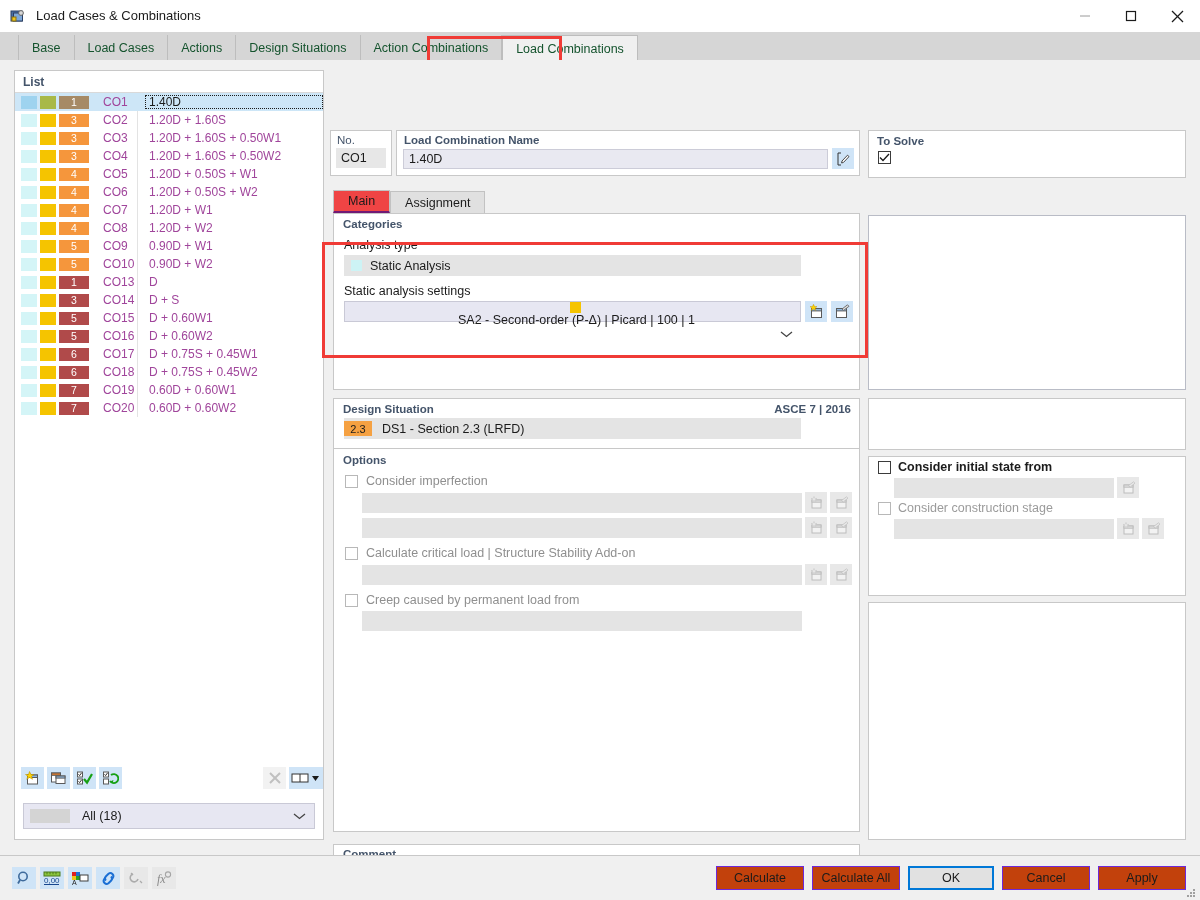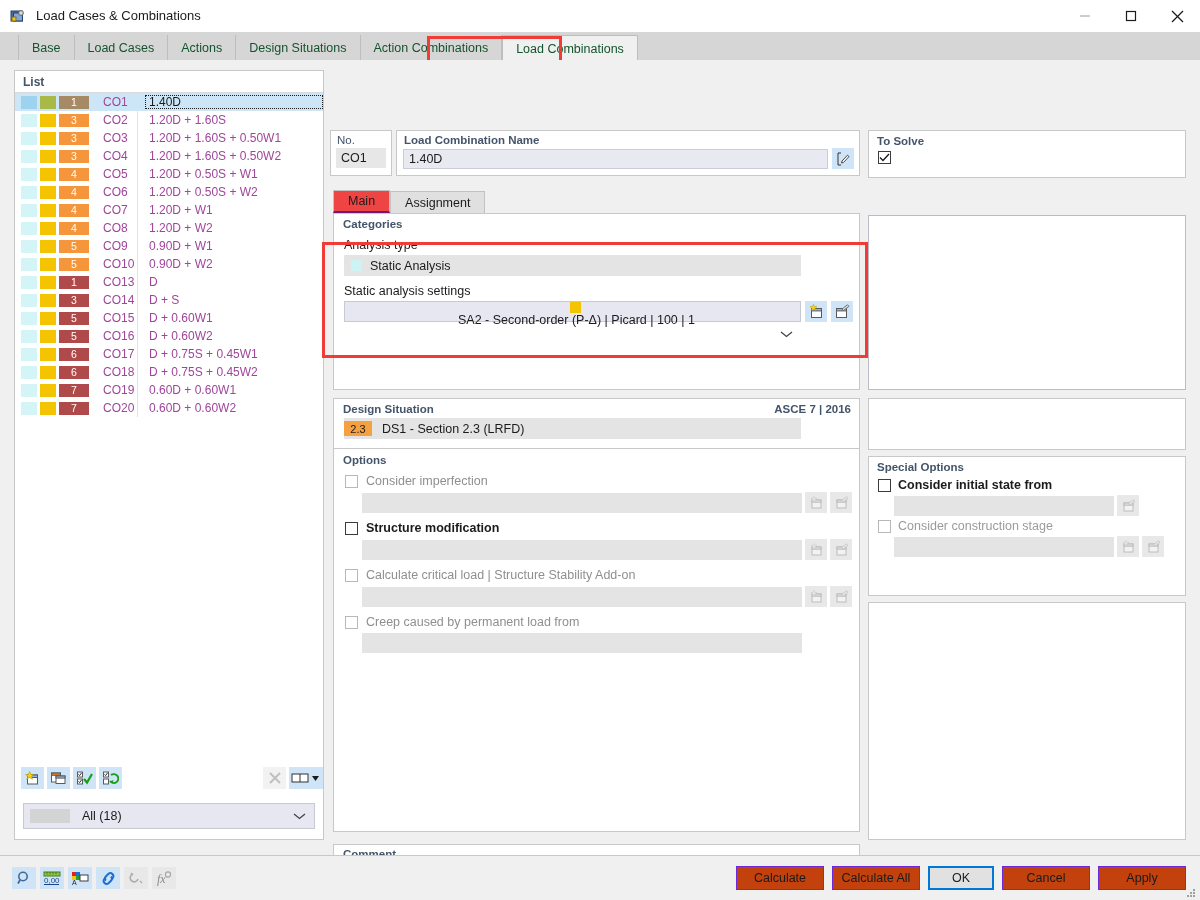--- a/index.html
+++ b/index.html
@@ -277,21 +277,21 @@
     width:24px;height:22px;background:#cfe4f7;display:flex;
     align-items:center;justify-content:center;
   }
   .ftbtn.plain{ background:#e8e8e8; }
   .foot-btns{ position:absolute; right:14px; top:10px; display:flex; gap:8px; }
   .btn{
     width:74px;height:24px;background:#c2410c;border:1px solid #6d28d9;
     display:flex;align-items:center;justify-content:center;font-size:12.5px;
   }
   .btn.wide{ width:88px; }
-  .btn.ok{ width:66px; border:2px solid #0078d7; background:#e1e1e1; }
+  .btn.ok{ width:86px; border:2px solid #0078d7; background:#e1e1e1; }
   .grip{ position:absolute; right:4px; bottom:3px; width:10px;height:10px; }
 </style>
 </head>
 <body>
 
 <div class="titlebar">
   <span class="app-icon">
     <svg width="18" height="18" viewBox="0 0 18 18">
       <rect x="2" y="4" width="11" height="10" fill="#4a6fa5" stroke="#2a3f63"></rect>
       <rect x="4.5" y="6" width="9" height="8" fill="#7fa8d8" stroke="#2a3f63"></rect>
@@ -626,24 +626,20 @@
             </svg>
           </span>
           <span class="sq-btn">
             <svg width="15" height="14" viewBox="0 0 15 14" opacity=".45">
               <rect x="3" y="4" width="9" height="8" fill="#fff" stroke="#8a8a8a"></rect>
               <rect x="3" y="4" width="9" height="2.2" fill="#d6d6d6" stroke="#8a8a8a"></rect>
               <path d="M7.5 4.6 L12.5 0.8 L14 2.2 L9.2 6z" fill="#e8e8e8" stroke="#8a8a8a" stroke-width=".7"></path>
             </svg>
           </span>
         </div>
-        <div class="opt-row">
-          <span class="cbx"></span>
-          <span class="lbl bold">Structure modification</span>
-        </div>
         <div class="opt-field-row">
           <span class="opt-field"></span>
           <span class="sq-btn">
             <svg width="15" height="14" viewBox="0 0 15 14" opacity=".45">
               <rect x="3" y="4" width="9" height="8" fill="#fff" stroke="#8a8a8a"></rect>
               <rect x="3" y="4" width="9" height="2.2" fill="#d6d6d6" stroke="#8a8a8a"></rect>
               <polygon points="5,0.4 5.9,2.4 8,2.4 6.3,3.7 6.9,5.7 5,4.5 3.1,5.7 3.7,3.7 2,2.4 4.1,2.4" fill="#e8e8e8" stroke="#9a9a9a" stroke-width=".5"></polygon>
             </svg>
           </span>
           <span class="sq-btn">
@@ -682,21 +678,20 @@
         <div class="opt-field-row">
           <span class="opt-field"></span>
         </div>
       </div>
   </div>
 
   <div class="right-panel-1"></div>
   <div class="right-panel-2"></div>
 
   <div class="special">
-    <div class="cap">Special Options</div>
     <div id="special-rows">
         <div class="sp-opt-row">
           <span class="cbx"></span>
           <span class="lbl bold">Consider initial state from</span>
         </div>
         <div class="sp-field-row">
           <span class="sp-field"></span>
           <span class="sq-btn">
             <svg width="15" height="14" viewBox="0 0 15 14" opacity=".45">
               <rect x="3" y="4" width="9" height="8" fill="#fff" stroke="#8a8a8a"></rect>

